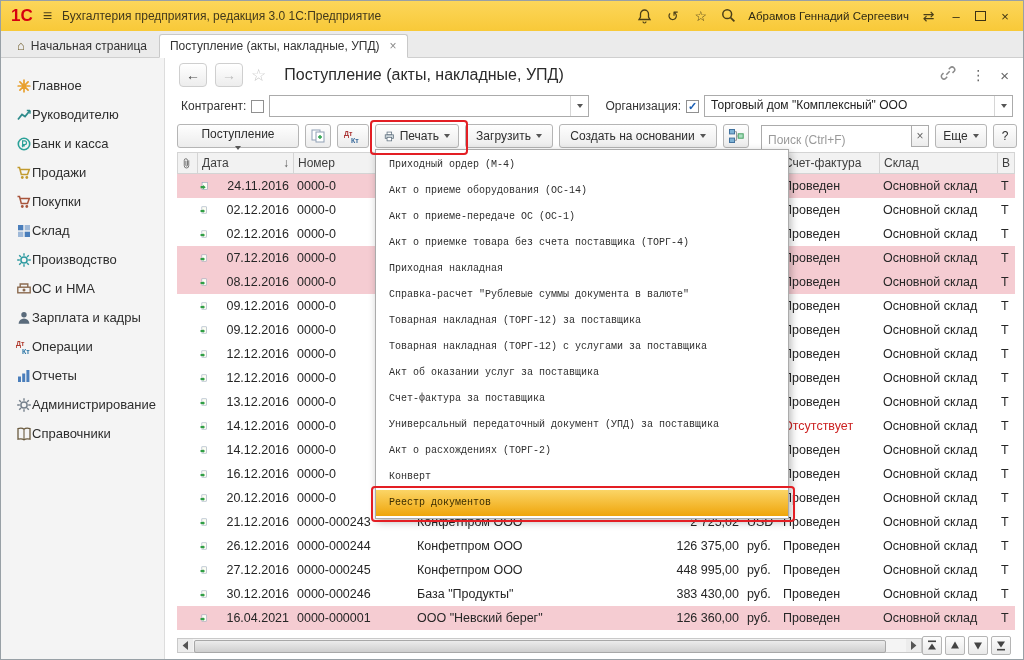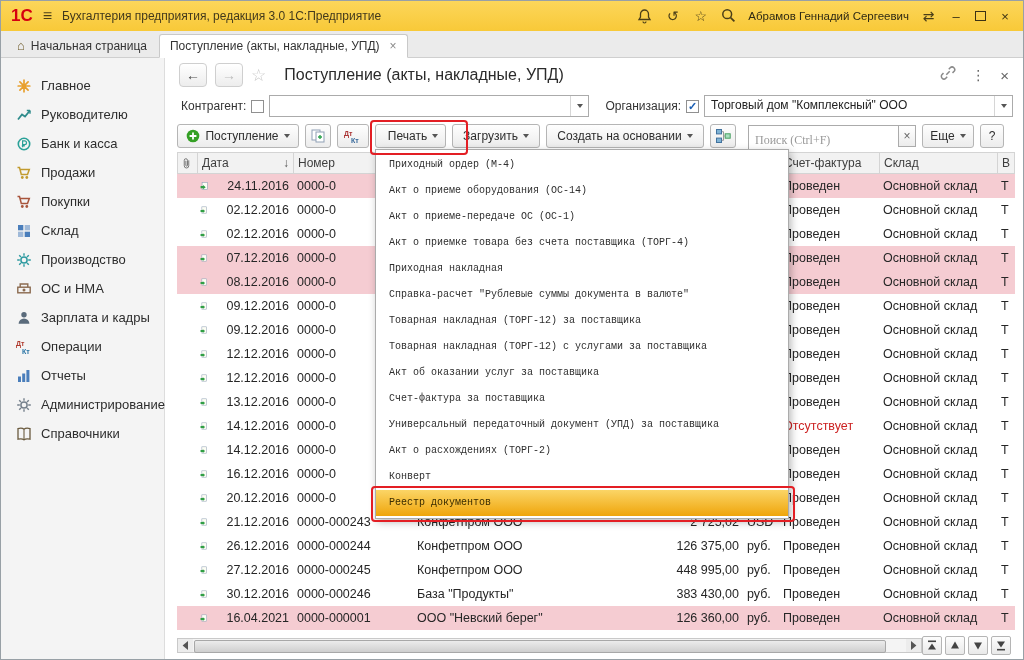--- a/index.html
+++ b/index.html
@@ -22,21 +22,21 @@
   .tabbar{height:27px;background:#ebebeb;border-bottom:1px solid #cfcfcf;display:flex;align-items:stretch;
           padding:3px 0 0 6px;gap:2px;box-sizing:border-box;}
   .tab{display:flex;align-items:center;gap:6px;padding:0 10px;font-size:12px;color:#333;cursor:pointer;}
   .tab .t-ico{font-size:13px;color:#6e5a28;}
   .tab.active{background:#fff;border:1px solid #c9c9c9;border-bottom:1px solid #fff;border-radius:3px 3px 0 0;margin-bottom:-1px;}
   .tab .t-close{color:#8a8a8a;font-size:12px;margin-left:4px;}
 
   
   .main{display:flex;height:601px;}
   .sidebar{width:164px;background:#f4f4f4;border-right:1px solid #ddd;padding-top:13px;box-sizing:border-box;flex:0 0 164px;}
-  .sb-item{height:29px;display:flex;align-items:center;gap:9px;padding:0 8px 0 15px;font-size:13px;color:#2d2d2d;cursor:pointer;}
+  .sb-item{height:29px;display:flex;align-items:center;padding:0 8px 0 15px;font-size:13px;color:#2d2d2d;cursor:pointer;}
   .sb-ico{width:16px;height:16px;flex:0 0 16px;}
   .content{position:relative;flex:1;background:#fff;}
 
   
   .page-head{position:absolute;left:0;top:0;width:100%;height:34px;display:flex;align-items:center;
              padding:0 14px;box-sizing:border-box;gap:8px;}
   .navbtn{width:26px;height:22px;border:1px solid #cfcfcf;border-radius:4px;background:linear-gradient(#fff,#ededed);
           font-size:14px;display:flex;align-items:center;justify-content:center;color:#4a4a4a;cursor:pointer;}
   .navbtn.fwd{color:#bcbcbc;}
   .page-star{color:#c9c9c9;font-size:17px;cursor:pointer;}
@@ -57,25 +57,25 @@
   .combo.cp{width:320px;}
   .combo.org{flex:1;margin-right:2px;}
   .flabel.org{margin-left:16px;}
 
   
   .toolbar{position:absolute;left:0;top:62px;width:100%;height:32px;display:flex;align-items:center;
            padding:0 12px;box-sizing:border-box;gap:6px;}
   .tbtn{height:24px;border:1px solid #b5b5b5;border-radius:3px;background:linear-gradient(#fefefe,#ececec);
         display:flex;align-items:center;justify-content:center;gap:5px;font-size:12px;color:#2e2e2e;
         padding:0 8px;box-sizing:border-box;flex:0 0 auto;cursor:pointer;white-space:nowrap;}
-  .w-new{width:122px;} .w-ico{width:26px;padding:0;} .w-dtkt{width:32px;padding:0;}
-  .w-print{width:71px;} .w-load{width:88px;} .w-create{width:158px;} .w-more{width:52px;} .w-help{width:24px;padding:0;}
+  .w-new{width:122px;flex-direction:column;} .w-ico{width:26px;padding:0;} .w-dtkt{width:32px;padding:0;}
+  .w-print{width:84px;} .w-load{width:88px;} .w-create{width:158px;} .w-more{width:52px;} .w-help{width:24px;padding:0;}
   .search{height:22px;display:flex;margin-left:6px;flex:0 0 auto;}
   .search input{width:150px;height:30px;border:1px solid #ababab;border-right:none;padding:0 6px;font-size:12px;
-                box-sizing:border-box;font-family:Liberation Serif, serif;color:#333;outline:none;}
+                box-sizing:border-box;font-family:Liberation Sans, sans-serif;color:#333;outline:none;}
   .search input::placeholder{color:#9a9a9a;}
   .search .clear{width:18px;height:22px;border:1px solid #ababab;background:linear-gradient(#fff,#ececec);
                  display:flex;align-items:center;justify-content:center;font-size:12px;color:#666;box-sizing:border-box;cursor:pointer;}
 
   
   .table-head{position:absolute;left:12px;top:94px;width:838px;height:22px;display:grid;
               grid-template-columns:20px 96px 120px 240px 90px 36px 100px 118px 18px;
               background:#f2f2f2;border:1px solid #d4d4d4;box-sizing:border-box;z-index:1;}
   .th{display:flex;align-items:center;padding:0 4px;font-size:12px;color:#3e3e3e;border-right:1px solid #d4d4d4;
       overflow:hidden;box-sizing:border-box;cursor:pointer;}

